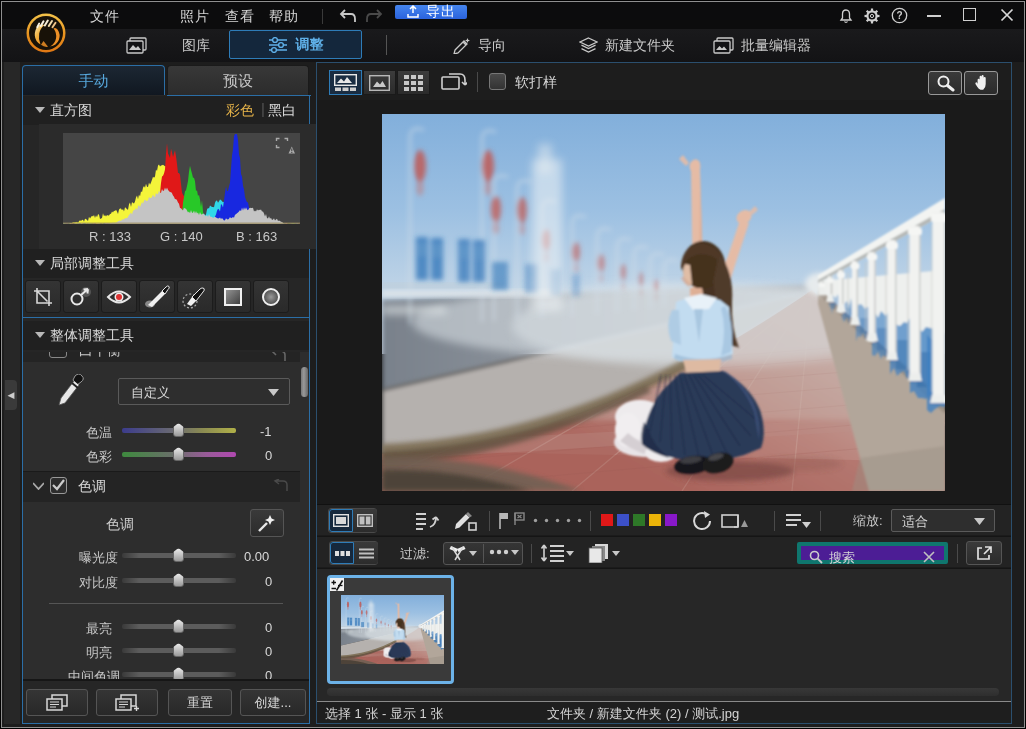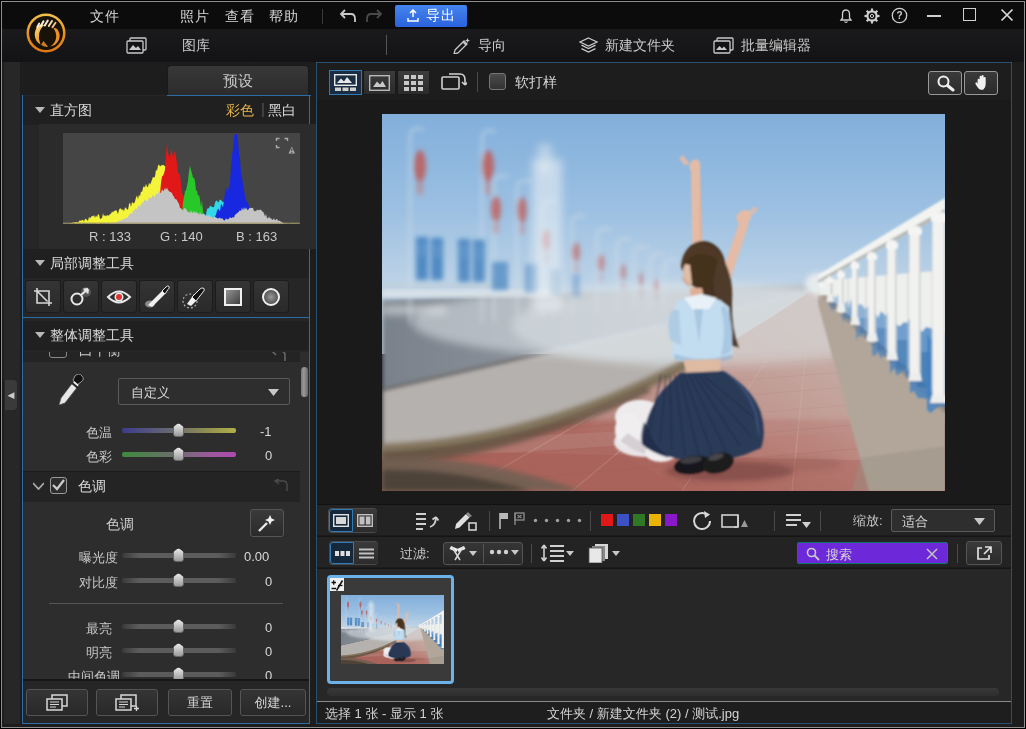--- a/index.html
+++ b/index.html
@@ -96,21 +96,21 @@
     <span class="menu" style="left:178px;">照片</span>
     <span class="menu" style="left:223px;">查看</span>
     <span class="menu" style="left:267px;">帮助</span>
     <div class="abs" style="left:320px;top:7px;width:1px;height:15px;background:#3a3a3a;"></div>
     <svg class="abs" style="left:336px;top:6px;" width="20" height="16" viewBox="0 0 20 16">
       <path d="M7 2 L3 6 L7 10 M3 6 L13 6 Q17 6 17 11 L17 14" fill="none" stroke="#c8c8c8" stroke-width="1.8"></path>
     </svg>
     <svg class="abs" style="left:362px;top:6px;" width="20" height="16" viewBox="0 0 20 16">
       <path d="M13 2 L17 6 L13 10 M17 6 L7 6 Q3 6 3 11 L3 14" fill="none" stroke="#4a4a4a" stroke-width="1.8"></path>
     </svg>
-    <div class="abs" style="left:393px;top:3px;width:72px;height:22px;background:linear-gradient(#4585ee,#2a62dd);border-radius:2px;display:flex;align-items:center;justify-content:center;">
+    <div class="abs" style="left:393px;top:3px;width:72px;height:14px;background:linear-gradient(#4585ee,#2a62dd);border-radius:2px;display:flex;align-items:center;justify-content:center;">
       <svg width="14" height="14" viewBox="0 0 14 14" style="margin-right:6px;">
         <path d="M7 1 L7 8 M4 4 L7 1 L10 4 M2 9 L2 12 L12 12 L12 9" fill="none" stroke="#fff" stroke-width="1.5"></path>
       </svg>
       <span style="color:#fff;font-size:14px;letter-spacing:1px;">导出</span>
     </div>
     <svg class="abs" style="left:836px;top:6px;" width="16" height="16" viewBox="0 0 16 16">
       <path d="M8 2 C5.5 2 4.5 4 4.5 6 L4.5 10 L3 12 L13 12 L11.5 10 L11.5 6 C11.5 4 10.5 2 8 2 Z" fill="none" stroke="#cfcfcf" stroke-width="1.3"></path>
       <path d="M6.5 13.5 A1.8 1.8 0 0 0 9.5 13.5" fill="none" stroke="#cfcfcf" stroke-width="1.3"></path>
     </svg>
     <svg class="abs" style="left:862px;top:6px;" width="16" height="16" viewBox="0 0 16 16">
@@ -141,20 +141,29 @@
   </div>
   <div id="modebar">
     <div class="mode" style="left:124px;gap:28px;">
       <svg width="21" height="17" viewBox="0 0 21 17">
         <rect x="4" y="1" width="16" height="12" rx="1" fill="none" stroke="#c9c9c9" stroke-width="1.3"></rect>
         <rect x="1" y="4" width="16" height="12" rx="1" fill="#131315" stroke="#c9c9c9" stroke-width="1.3"></rect>
         <path d="M3 13 L7 8 L10 11 L12 9 L15 13 Z" fill="#c9c9c9"></path>
       </svg>
       <span>图库</span>
     </div>
+    <div id="adjtab">
+      <svg width="20" height="16" viewBox="0 0 20 16" style="margin-right:8px;">
+        <path d="M1 3 L19 3 M1 8 L19 8 M1 13 L19 13" stroke="#5fb0e8" stroke-width="1.4"></path>
+        <circle cx="7" cy="3" r="2.4" fill="#14273c" stroke="#5fb0e8" stroke-width="1.4"></circle>
+        <circle cx="13" cy="8" r="2.4" fill="#14273c" stroke="#5fb0e8" stroke-width="1.4"></circle>
+        <circle cx="6" cy="13" r="2.4" fill="#14273c" stroke="#5fb0e8" stroke-width="1.4"></circle>
+      </svg>
+      <span>调整</span>
+    </div>
     <div class="abs" style="left:384px;top:6px;width:1px;height:20px;background:#555;"></div>
     <div class="mode" style="left:449px;">
       <svg width="20" height="17" viewBox="0 0 20 17">
         <path d="M4 13 L13 4 L16 7 L7 16 L3 17 Z M12 5 L15 8" fill="none" stroke="#c9c9c9" stroke-width="1.3"></path>
         <path d="M16.5 1 L17.2 2.8 L19 3.5 L17.2 4.2 L16.5 6 L15.8 4.2 L14 3.5 L15.8 2.8 Z" fill="#c9c9c9"></path>
       </svg>
       <span>导向</span>
     </div>
     <div class="mode" style="left:577px;">
       <svg width="19" height="17" viewBox="0 0 19 17">
@@ -196,20 +205,21 @@
       <path d="M21.8,7.5 L18.8,12.5" stroke="#f8eed6" stroke-width="2"></path>
       <path d="M26,8 L22.8,13" stroke="#f2ddae" stroke-width="2"></path>
       <path d="M29.5,9.8 L26.5,14.2" stroke="#eec488" stroke-width="2"></path>
     </g>
   </svg>
   <div id="body-bg" class="abs" style="left:0;top:60px;width:1022px;height:662px;background:#1d1d1d;"></div>
   <div id="lstrip"></div>
   <div id="lcollapse">◀</div>
   <div id="lpanel">
     <div id="tab-preset">预设</div>
+    <div id="tab-manual">手动</div>
     <div id="lbody">
       <div class="topline" style="left:144px;width:144px;"></div>
       <div class="sechead" style="top:1px;">
         <div class="tri"></div>
           <span class="t">直方图</span>
         <span class="abs" style="left:203px;top:6px;color:#e8b54a;">彩色</span>
         <span class="abs" style="left:238px;top:4px;color:#555;font-size:15px;">|</span>
         <span class="abs" style="left:245px;top:6px;color:#dcdcdc;">黑白</span>
       </div>
       <div id="histwrap">
@@ -563,21 +573,21 @@
         <path d="M4 2 L4 18 M4 2 L1.5 5.5 M4 2 L6.5 5.5 M4 18 L1.5 14.5 M4 18 L6.5 14.5" stroke="#d0d0d0" stroke-width="1.6" fill="none"></path>
         <path d="M10 3 L24 3 M10 8 L24 8 M10 13 L24 13 M10 18 L24 18" stroke="#d0d0d0" stroke-width="1.8"></path>
         <path d="M26 8 L34 8 L30 13 Z" fill="#c8c8c8"></path>
       </svg>
       <svg class="abs" style="left:270px;top:6px;" width="34" height="20" viewBox="0 0 34 20">
         <rect x="8" y="1" width="13" height="15" fill="#d8d8d8"></rect>
         <rect x="5" y="3" width="13" height="15" fill="#888"></rect>
         <rect x="2" y="5" width="13" height="15" fill="#e8e8e8" stroke="#555" stroke-width="0.8"></rect>
         <path d="M25 8 L33 8 L29 13 Z" fill="#c8c8c8"></path>
       </svg>
-      <div class="abs" style="left:480px;top:5px;width:151px;height:22px;border:1px solid #0f766e;border-radius:2px;background:#6d28d9;">
+      <div class="abs" style="left:480px;top:5px;width:151px;height:22px;border:4px solid #0f766e;border-radius:2px;background:#4c1d95;">
         <svg class="abs" style="left:8px;top:4px;" width="14" height="14" viewBox="0 0 14 14">
           <circle cx="5.5" cy="5.5" r="4" fill="none" stroke="#cccccc" stroke-width="1.6"></circle>
           <path d="M8.7 8.7 L13 13" stroke="#cccccc" stroke-width="1.8"></path>
         </svg>
         <span class="abs" style="left:28px;top:3px;color:#d8d8d8;font-size:13px;">搜索</span>
         <svg class="abs" style="right:9px;top:5px;" width="12" height="12" viewBox="0 0 12 12">
             <path d="M1 1 L11 11 M11 1 L1 11" stroke="#c0c0c0" stroke-width="1.6"></path>
           </svg>
       </div>
       <div class="sep" style="left:640px;top:7px;height:19px;"></div>

